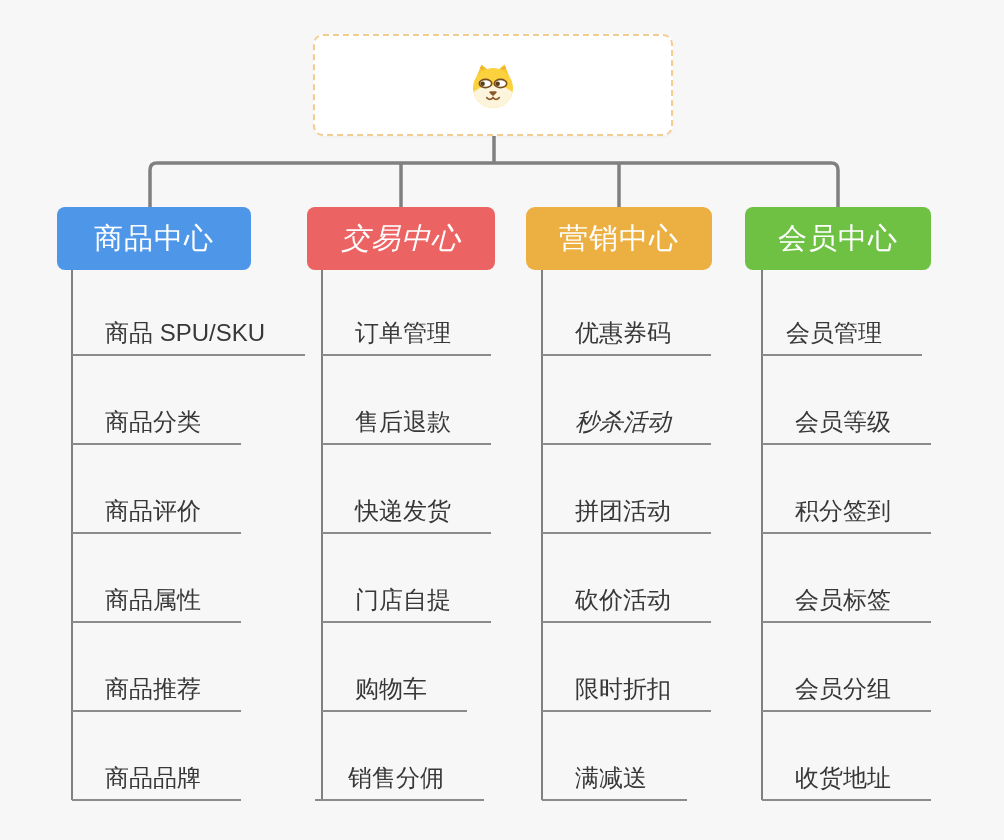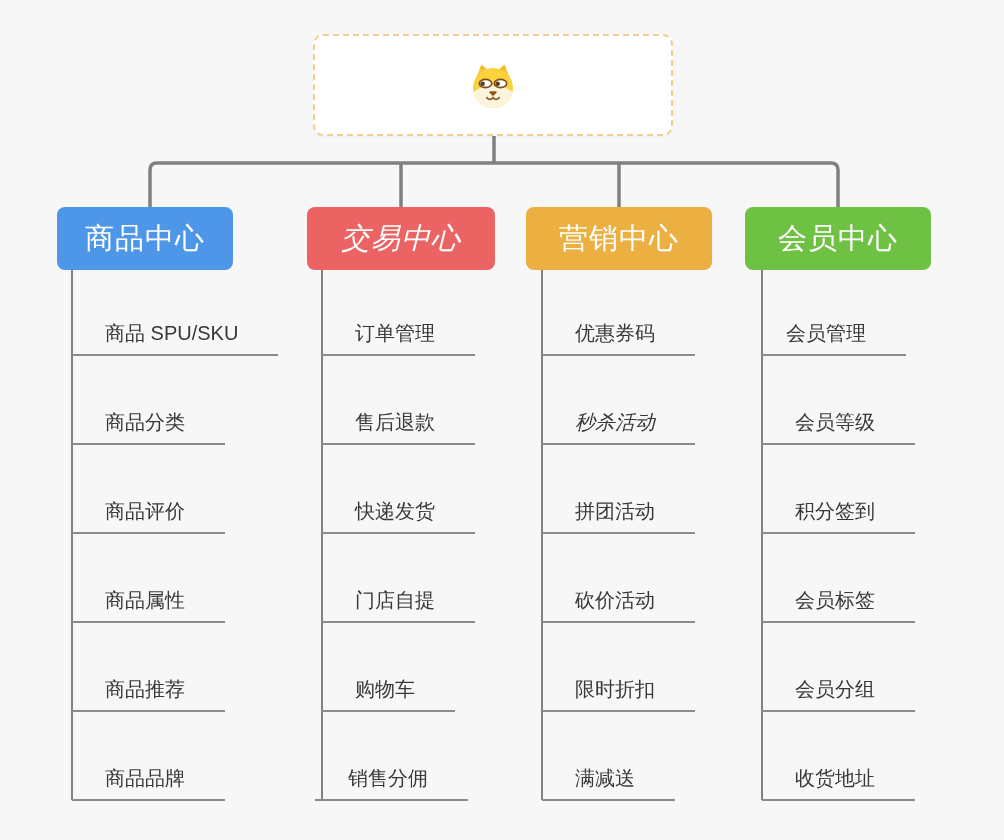--- a/index.html
+++ b/index.html
@@ -62,21 +62,21 @@
     justify-content: center;
     color: #ffffff;
     font-size: 29px;
     letter-spacing: 1px;
     white-space: nowrap;
     cursor: default;
   }
   .leaf-node {
     position: absolute;
     white-space: nowrap;
-    font-size: 20px;
+    font-size: 24px;
     line-height: 28px;
     color: #383838;
     padding: 0 40px 7px 33px;
     border-bottom: 2px solid #8b8b8b;
     cursor: default;
   }
 </style>
 </head>
 <body>
 
@@ -109,39 +109,39 @@
         <ellipse cx="31.5" cy="21.5" rx="6.2" ry="4.1" fill="#ffffff" stroke="#7a4f1f" stroke-width="1.6"></ellipse>
         <circle cx="13.6" cy="21.7" r="2.3" fill="#5f3d16"></circle>
         <circle cx="28.6" cy="21.7" r="2.3" fill="#5f3d16"></circle>
         <path d="M21.3 29.2 h5.4 a1 1 0 0 1 .8 1.6 l-2.7 2.6 a1.2 1.2 0 0 1 -1.6 0 l-2.7 -2.6 a1 1 0 0 1 .8 -1.6 Z" fill="#8a5a2b"></path>
         <path d="M17.8 35.6 q3.1 3.6 6.2 0 q3.1 3.6 6.2 0" stroke="#8a5a2b" stroke-width="1.7" fill="none" stroke-linecap="round"></path>
       </svg>
     </span>
   </div>
 
   <div id="nodes">
-      <div class="branch-node" style="left: 57px; width: 176px; background: rgb(77, 150, 232);">
+      <div class="branch-node" style="left: 57px; width: 194px; background: rgb(77, 150, 232);">
         <span>商品中心</span>
       </div>
       <div class="leaf-node" style="left: 72px; top: 319px;">商品 SPU/SKU</div>
       <div class="leaf-node" style="left: 72px; top: 408px;">商品分类</div>
       <div class="leaf-node" style="left: 72px; top: 497px;">商品评价</div>
       <div class="leaf-node" style="left: 72px; top: 586px;">商品属性</div>
       <div class="leaf-node" style="left: 72px; top: 675px;">商品推荐</div>
       <div class="leaf-node" style="left: 72px; top: 764px;">商品品牌</div>
       <div class="branch-node" style="left: 307px; width: 188px; background: rgb(235, 99, 98); font-style: italic;">
         <span>交易中心</span>
       </div>
       <div class="leaf-node" style="left: 322px; top: 319px;">订单管理</div>
       <div class="leaf-node" style="left: 322px; top: 408px;">售后退款</div>
       <div class="leaf-node" style="left: 322px; top: 497px;">快递发货</div>
       <div class="leaf-node" style="left: 322px; top: 586px;">门店自提</div>
       <div class="leaf-node" style="left: 322px; top: 675px;">购物车</div>
       <div class="leaf-node" style="left: 315px; top: 764px;">销售分佣</div>
-      <div class="branch-node" style="left: 526px; width: 186px; background: rgb(236, 175, 65);">
+      <div class="branch-node" style="left: 526px; width: 186px; background: rgb(236, 175, 65); border-radius: 9px;">
         <span>营销中心</span>
       </div>
       <div class="leaf-node" style="left: 542px; top: 319px;">优惠券码</div>
       <div class="leaf-node" style="left: 542px; top: 408px; font-style: italic;">秒杀活动</div>
       <div class="leaf-node" style="left: 542px; top: 497px;">拼团活动</div>
       <div class="leaf-node" style="left: 542px; top: 586px;">砍价活动</div>
       <div class="leaf-node" style="left: 542px; top: 675px;">限时折扣</div>
       <div class="leaf-node" style="left: 542px; top: 764px;">满减送</div>
       <div class="branch-node" style="left: 745px; width: 186px; background: rgb(110, 193, 67);">
         <span>会员中心</span>

